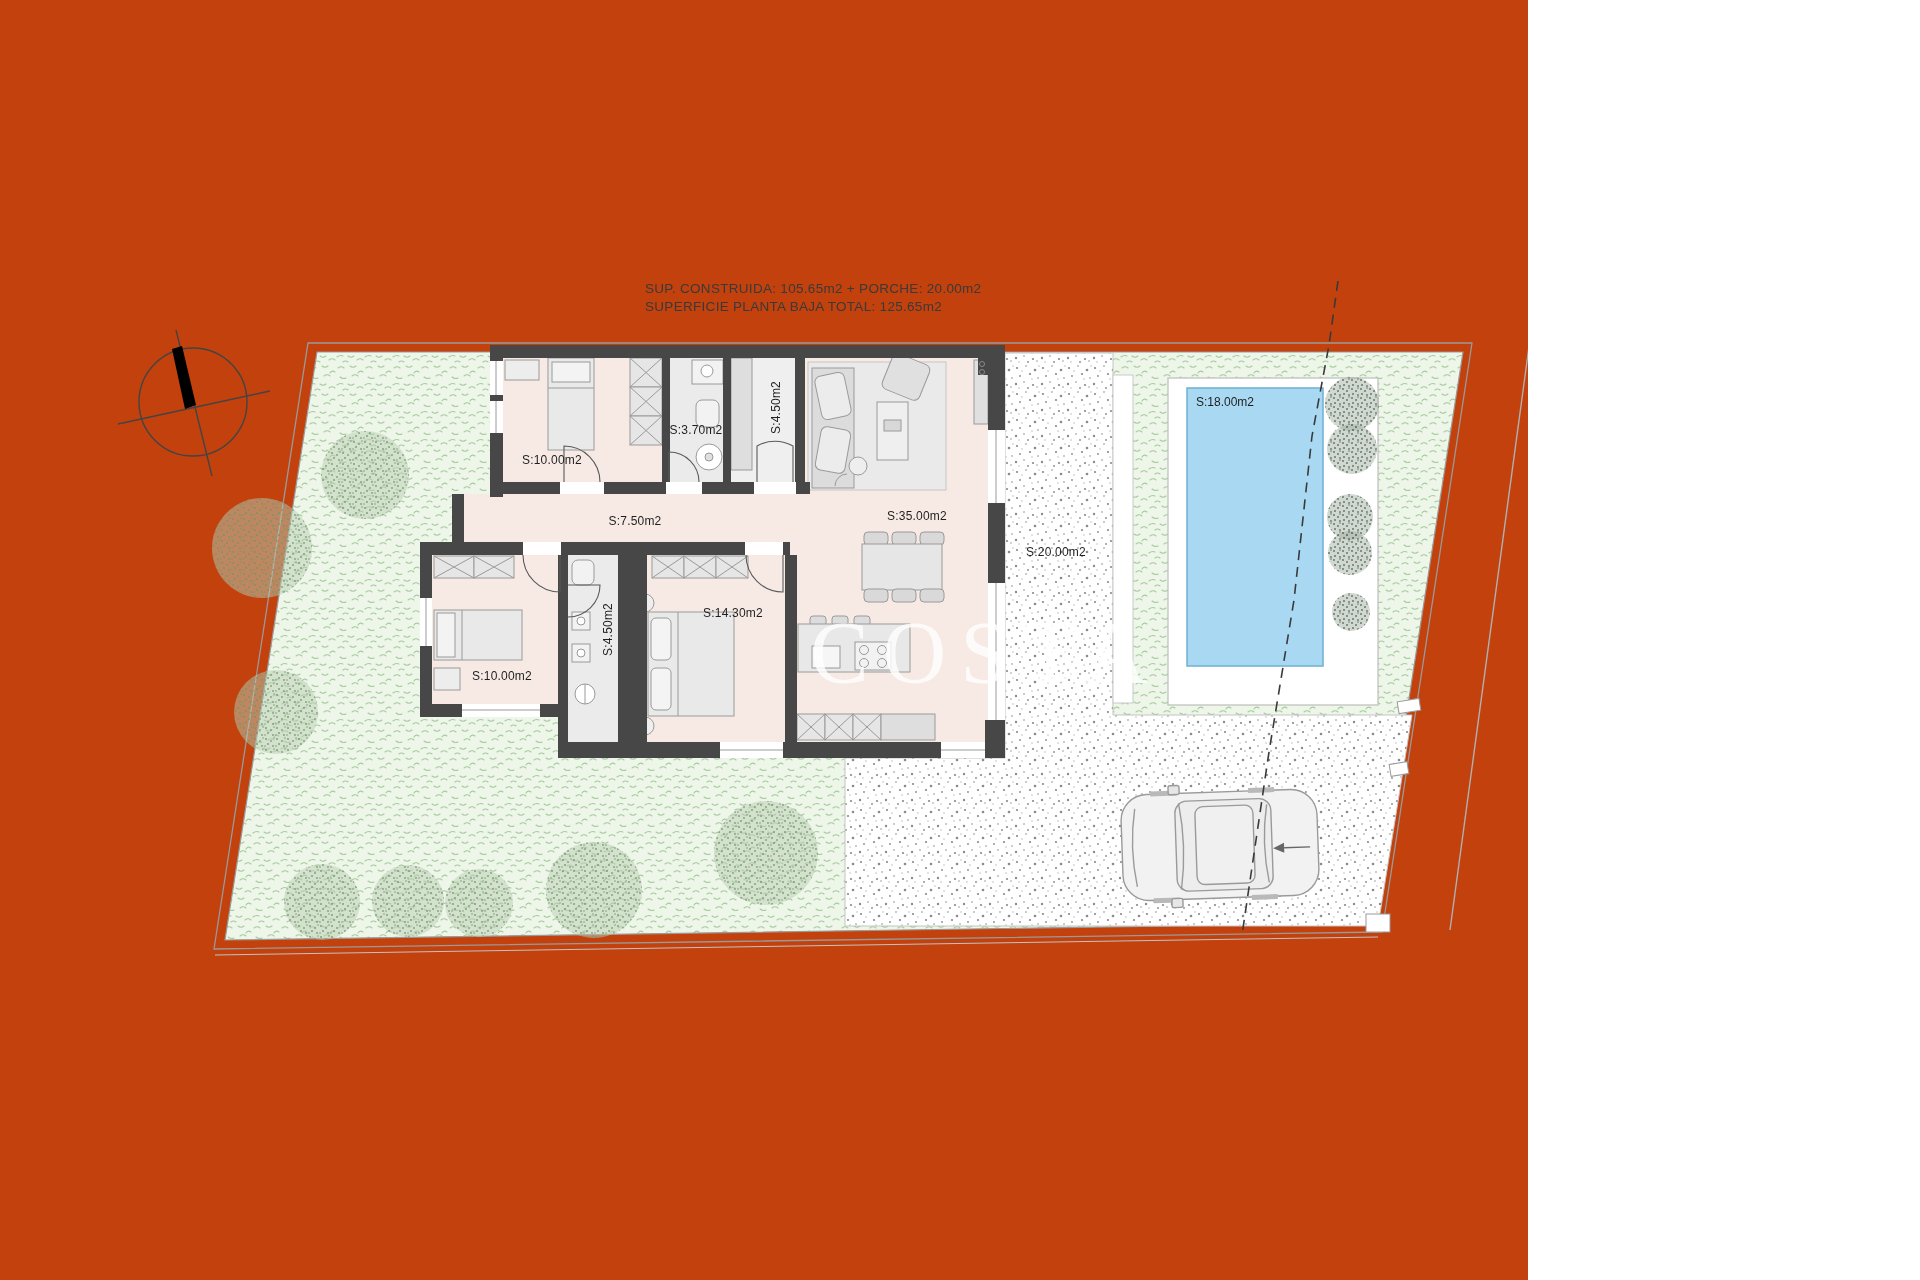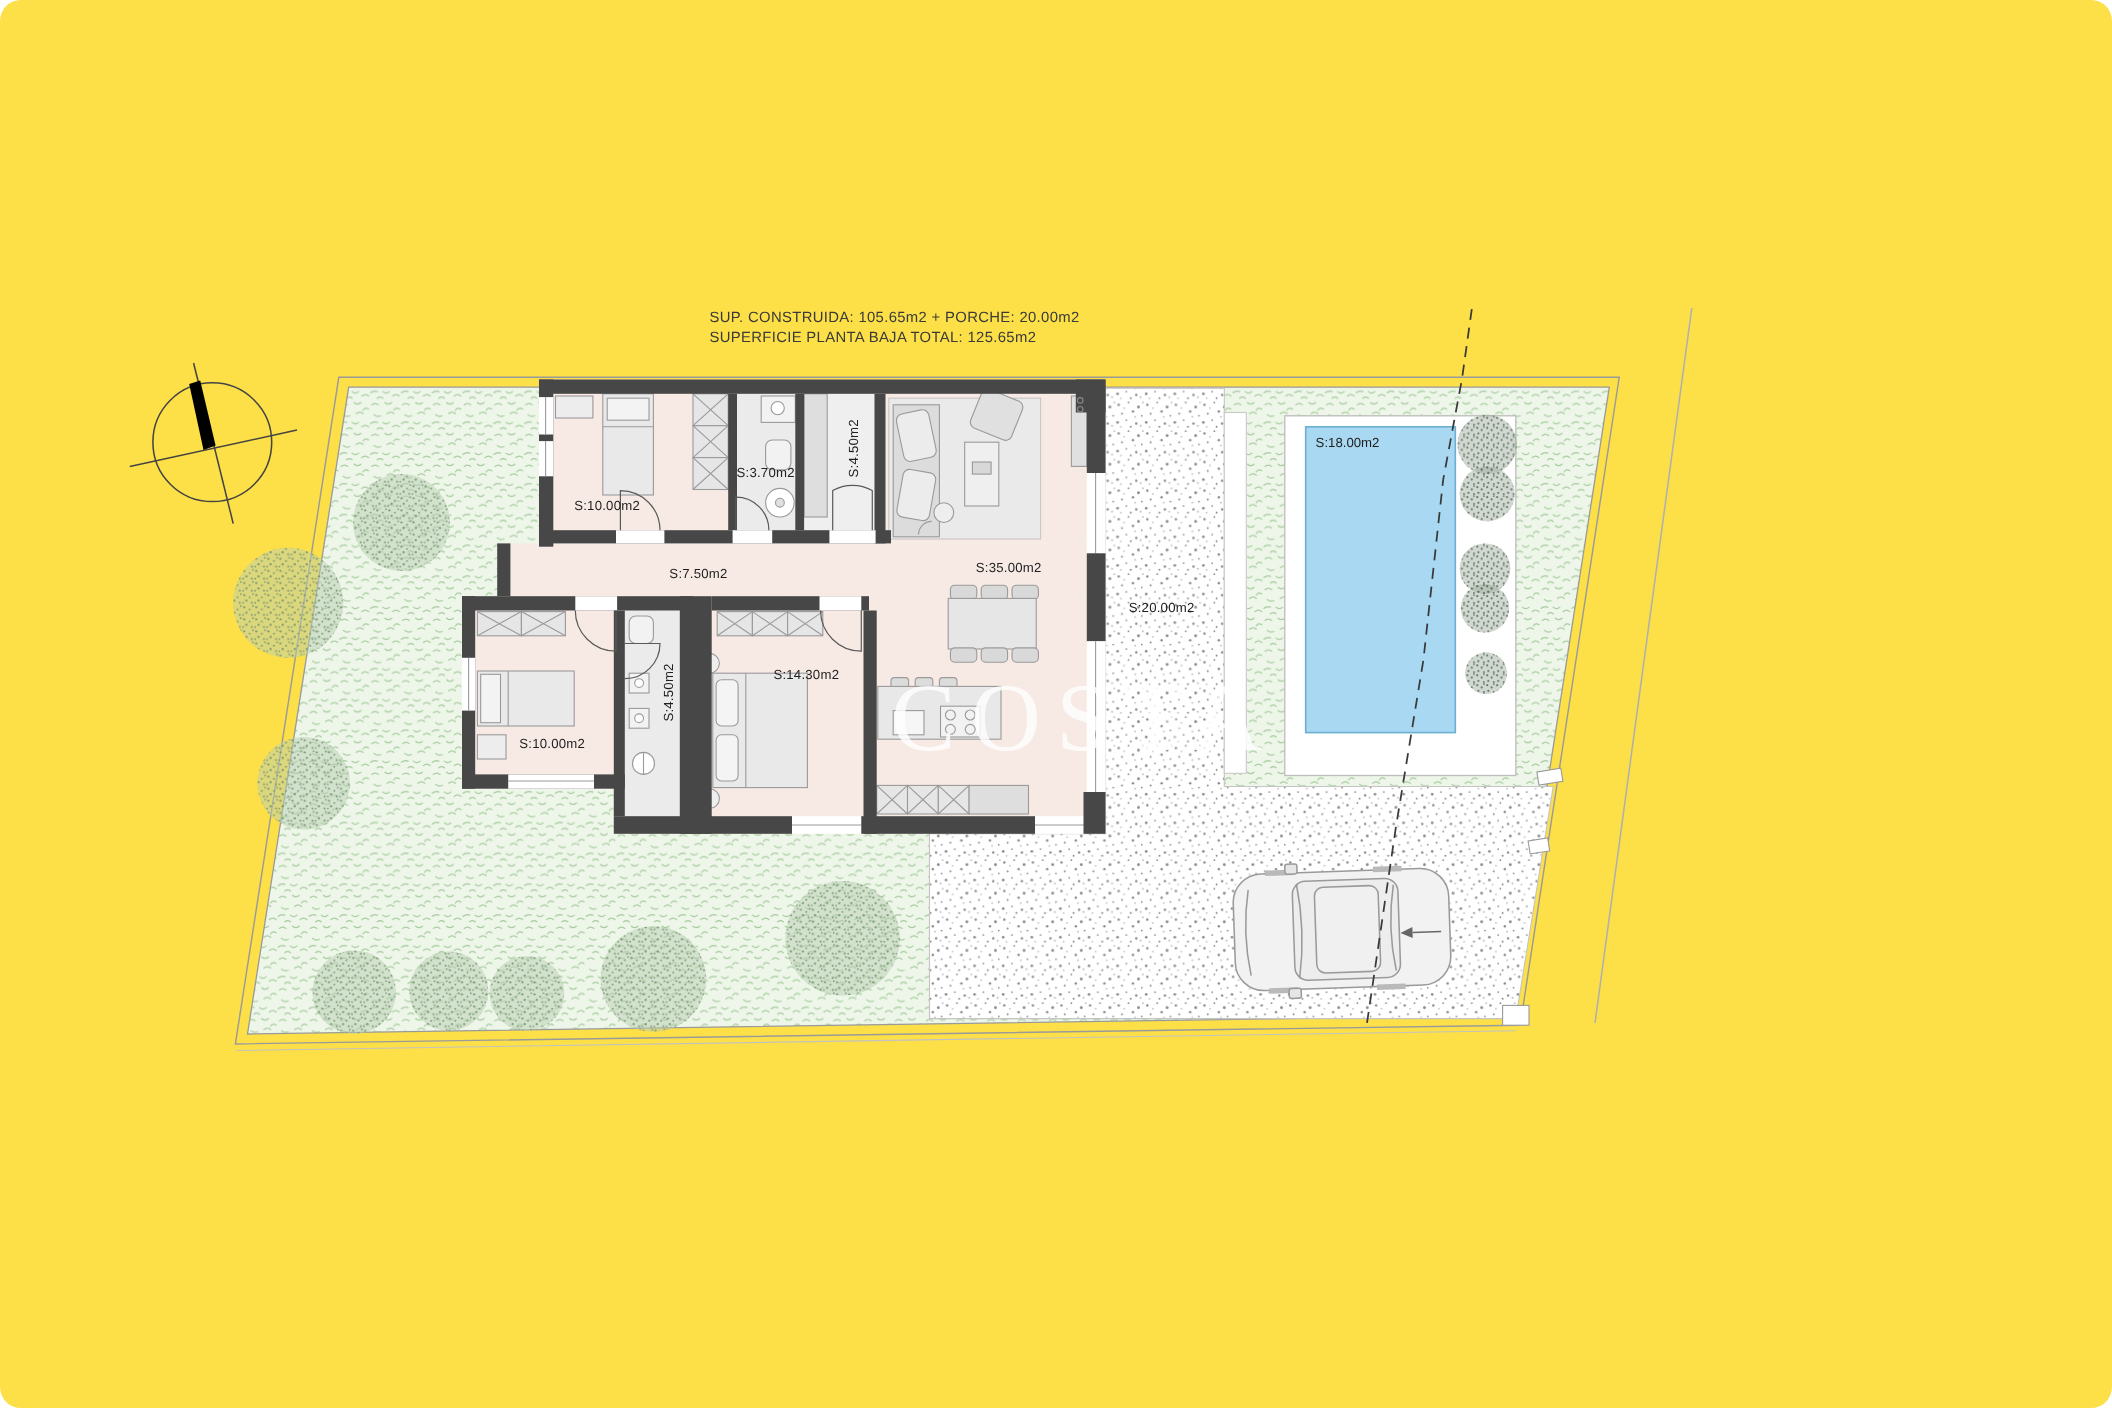--- a/index.html
+++ b/index.html
@@ -1,17 +1,17 @@
 <!DOCTYPE html>
 <html><head>
 <meta charset="utf-8">
 <style>
   html,body{margin:0;padding:0;background:#ffffff;}
-  .stage{position:relative;width:1920px;height:1280px;background:#fde047;overflow:hidden;
-         font-family:"Liberation Sans", sans-serif;border-radius:19px;}
+  .stage{position:relative;width:1528px;height:1280px;background:#c2410c;overflow:hidden;
+         font-family:"Liberation Sans", sans-serif;}
   svg{display:block}
   text{font-family:"Liberation Sans", sans-serif; fill:#1f1f1f;}
   .room-label{font-size:12px; letter-spacing:.2px;}
   .title-line{font-size:13.5px; fill:#3a3a3a; letter-spacing:.3px;}
   .pool-label{font-size:12px;}
   .watermark{font-family:"Liberation Serif", serif; font-size:88px; fill:#ffffff; opacity:.82; letter-spacing:14px;}
   .watermark2{font-family:"Liberation Serif", serif; font-size:88px; fill:#ffffff; opacity:.45; letter-spacing:14px;}
 </style>
 </head>
 <body>

